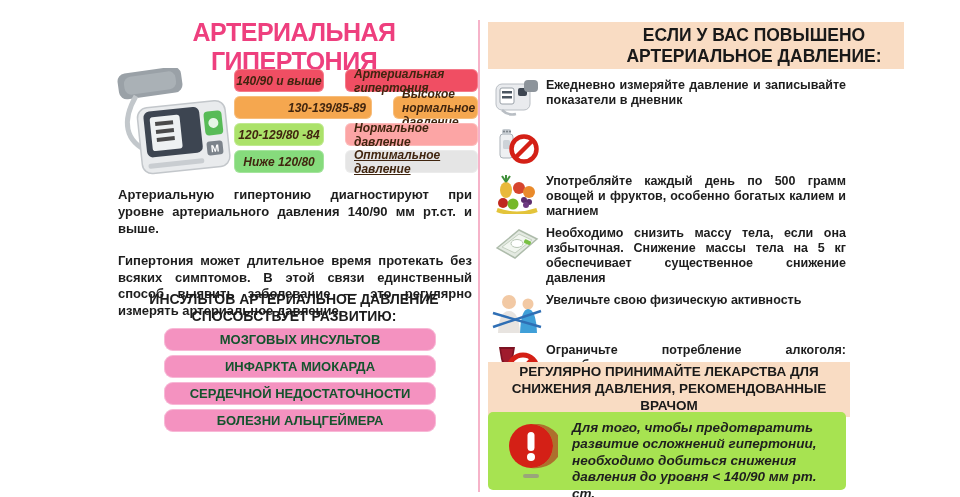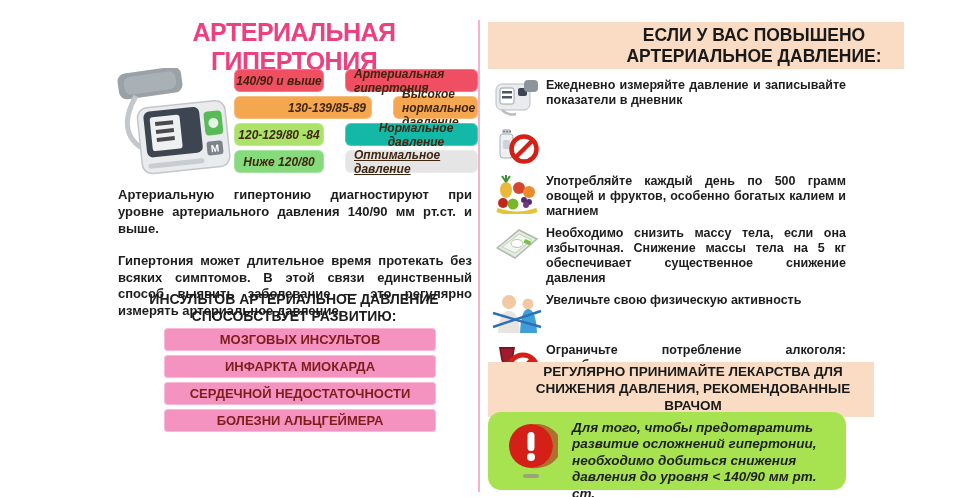--- a/index.html
+++ b/index.html
@@ -32,23 +32,23 @@
   .para{
     font-size:13px;font-weight:bold;color:#1d1d1d;line-height:1.3;
     text-align:justify;margin:0 0 15px 0;
   }
   .risks-heading{
     position:absolute;left:14px;top:279px;width:340px;text-align:center;
     font-size:14px;font-weight:bold;color:#1d1d1d;line-height:1.2;
   }
   .risk-list{position:absolute;left:54px;top:316px;width:272px;}
   .risk-bar{
-    height:23px;margin-bottom:4px;border-radius:4px;background:#f492c0;
+    height:23px;margin-bottom:4px;border-radius:9px;background:#f492c0;
     display:flex;align-items:center;justify-content:center;
-    font-size:13px;font-weight:bold;color:#7f1d1d;
+    font-size:13px;font-weight:bold;color:#14532d;
     box-shadow:inset 0 0 0 1px rgba(255,255,255,0.35);
   }
 
   
   .divider{position:absolute;left:478px;top:8px;width:2px;height:472px;background:#f6b3c9;}
 
   
   .right-col{position:absolute;left:488px;top:0;width:362px;height:497px;}
   .right-title{
     position:absolute;left:0;top:10px;width:416px;height:47px;background:#f9dcc3;
@@ -61,26 +61,26 @@
   .advice-row{display:flex;align-items:flex-start;margin-bottom:8px;}
   .advice-icon{flex:0 0 58px;display:flex;justify-content:center;}
   .advice-text{
     flex:1;font-size:12.5px;font-weight:bold;color:#1d1d1d;line-height:1.18;
     text-align:justify;padding-right:4px;
   }
   .h2l{min-height:30px;} .h3l{min-height:44px;} .h1l{min-height:15px;}
 
   .banner{
     position:absolute;left:0;top:350px;width:362px;height:55px;background:#f9dcc3;
-    display:flex;align-items:center;justify-content:center;text-align:center;padding-left:24px;
+    display:flex;align-items:center;justify-content:center;text-align:center;
   }
   .banner span{font-size:13.5px;font-weight:bold;color:#191919;line-height:1.25;width:340px;display:block;}
 
   .warning-box{
-    position:absolute;left:0;top:400px;width:358px;height:78px;background:#a7e351;border-radius:13px;
+    position:absolute;left:0;top:400px;width:358px;height:78px;background:#a7e351;border-radius:5px;
   }
   .warning-icon{position:absolute;left:16px;top:10px;width:54px;height:58px;}
   .warning-text{
     position:absolute;left:84px;top:8px;width:266px;
     font-size:13.5px;font-weight:bold;font-style:italic;color:#1f1f1f;line-height:1.22;
   }
 
   .bottom-shadow{position:absolute;left:0;top:488px;width:960px;height:2px;background:#dcdcdc;}
 </style>
 </head>
@@ -117,21 +117,21 @@
         <div class="bp-row">
           <div class="bp-pill bp-range" style="background: rgb(240, 78, 99);">140/90 и выше</div>
           <div class="bp-pill bp-label" style="background: rgb(240, 78, 99);">Артериальная гипертония</div>
         </div>
         <div class="bp-row">
           <div class="bp-pill bp-range" style="background: rgb(245, 167, 79); padding-left: 48px;">130-139/85-89</div>
           <div class="bp-pill bp-label" style="background: rgb(245, 167, 79);">Высокое нормальное давление</div>
         </div>
         <div class="bp-row">
           <div class="bp-pill bp-range" style="background: rgb(171, 226, 106);">120-129/80 -84</div>
-          <div class="bp-pill bp-label" style="background: #14b8a6; text-align: center;">Нормальное давление</div>
+          <div class="bp-pill bp-label" style="background: #fca5a5;">Нормальное давление</div>
         </div>
         <div class="bp-row">
           <div class="bp-pill bp-range" style="background: rgb(134, 219, 124); border-radius: 6px;">Ниже 120/80</div>
           <div class="bp-pill bp-label" style="background: #e5e5e5; text-decoration: underline;">Оптимальное давление</div>
         </div>
       </div>
 
     <div class="paragraphs">
       <p class="para">Артериальную гипертонию диагностируют при уровне артериального давления 140/90 мм рт.ст. и выше.</p>
       <p class="para">Гипертония может длительное время протекать без всяких симптомов. В этой связи единственный способ выявить заболевание — это регулярно измерять артериальное давление.</p>

